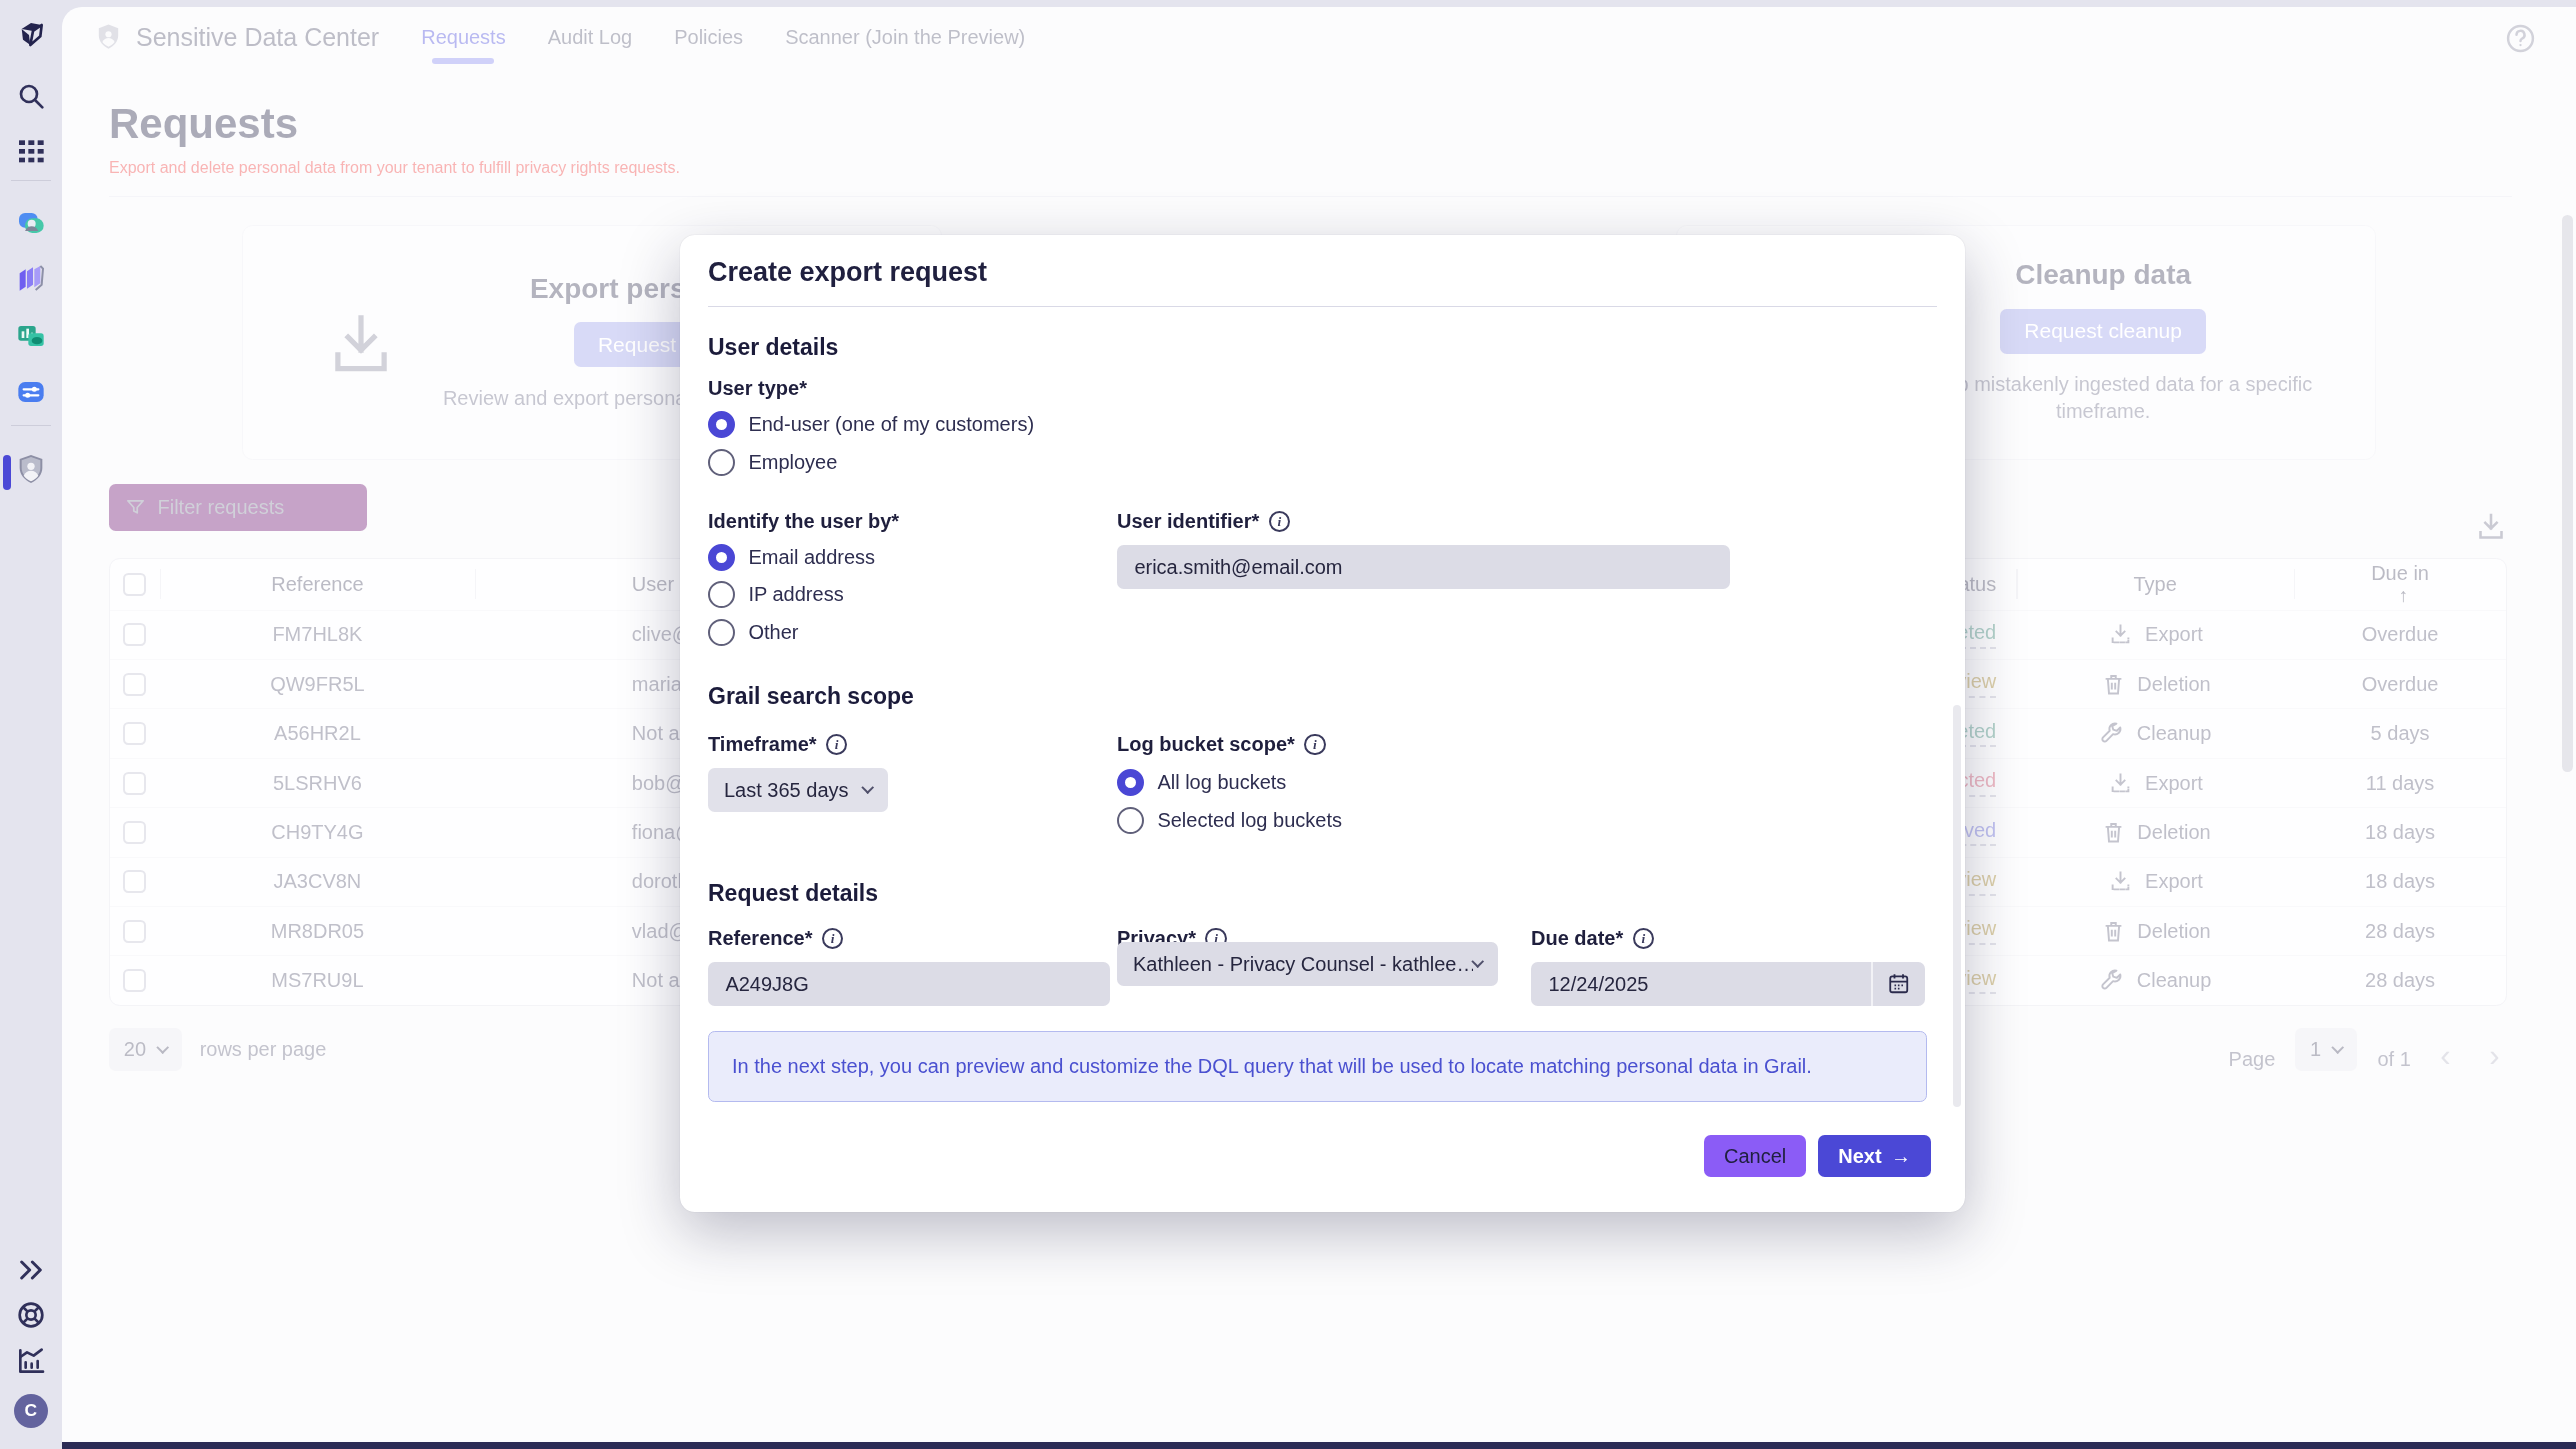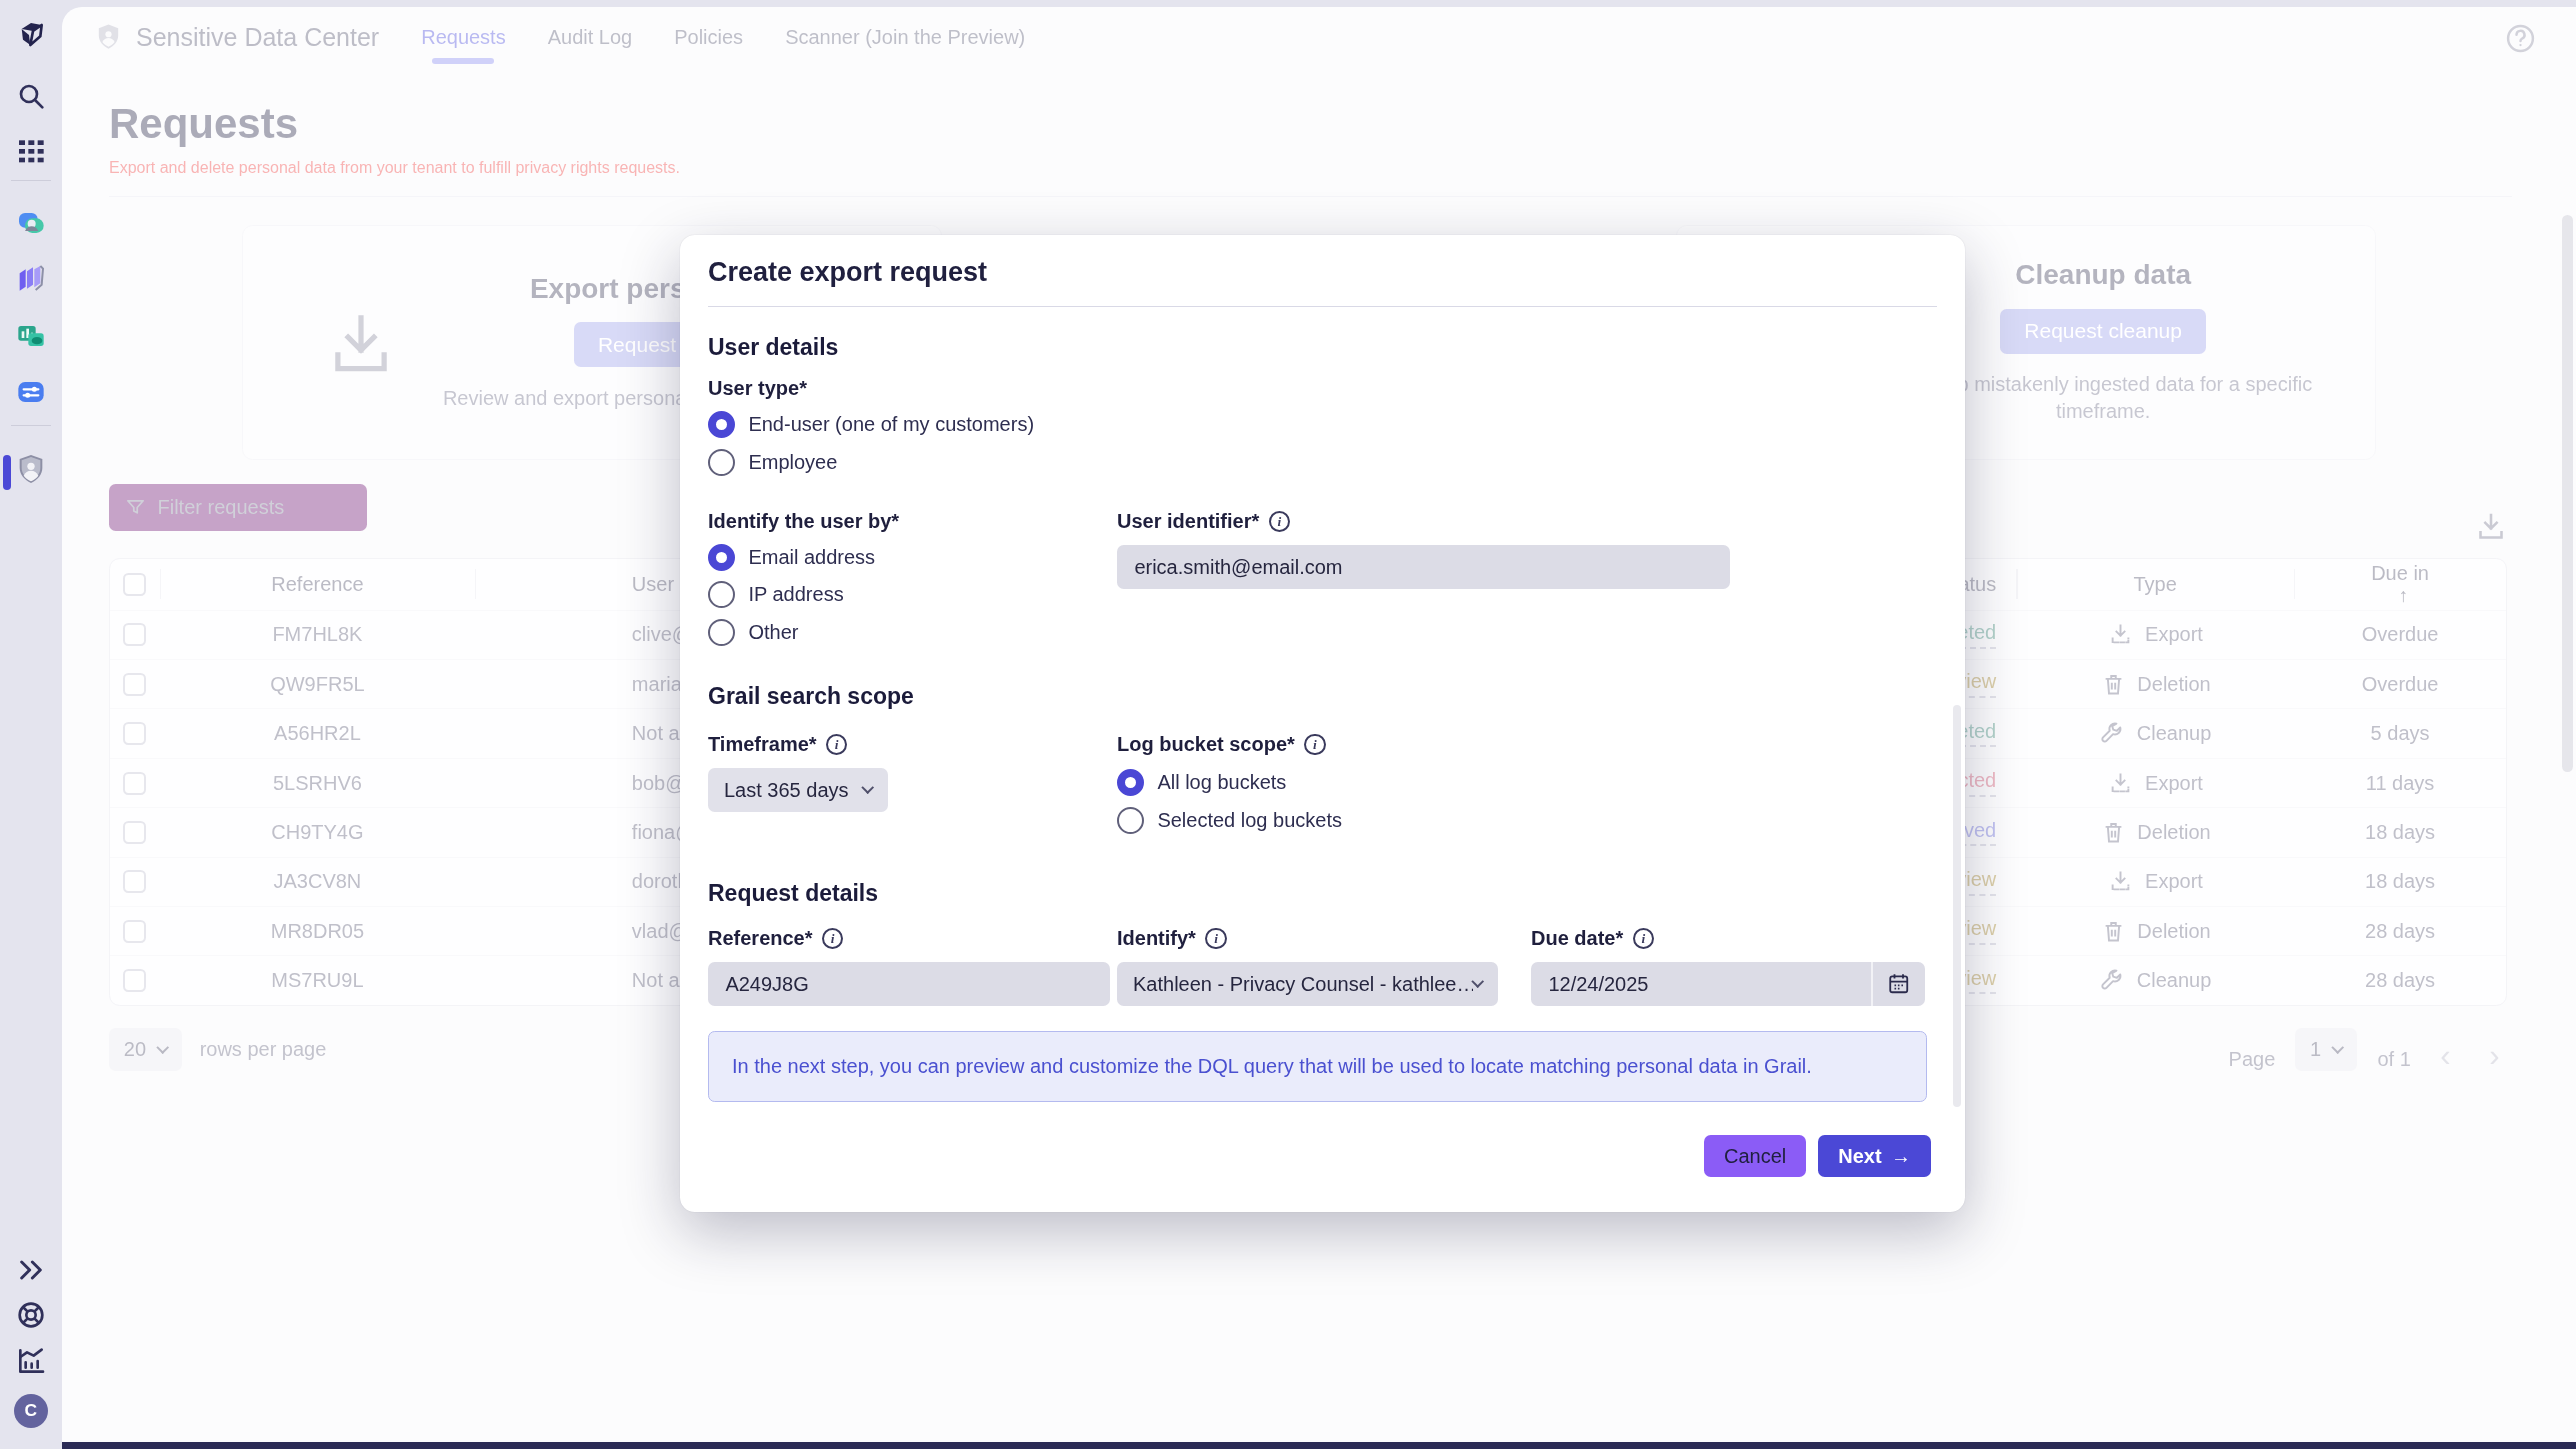--- a/index.html
+++ b/index.html
@@ -530,24 +530,24 @@
       </div>
 
     <div class="m-section" style="left:28px; top:645px">Request details</div>
     <div class="m-label" style="left:28px; top:692px">
       <span>Reference*</span>
       <span class="info-ic">i</span>
     </div>
     <input class="m-input" style="left: 28px; top: 727px; width: 402px;" readonly="" value="A249J8G">
 
     <div class="m-label" style="left:437px; top:692px">
-      <span>Identify*</span>
+      <span>Privacy*</span>
       <span class="info-ic">i</span>
     </div>
-    <div class="m-select grey" style="left:437px; top:727px; width:381px">
+    <div class="m-select grey" style="left:437px; top:707px; width:381px">
       <span style="overflow:hidden;white-space:nowrap">Kathleen - Privacy Counsel - kathlee…</span>
       <span class="chev" style="flex:0 0 9.4px"></span>
     </div>
 
     <div class="m-label" style="left:851px; top:692px">
       <span>Due date*</span>
       <span class="info-ic">i</span>
     </div>
     <div class="due-wrap" style="left:851px; top:727px; width:394px">
       <input readonly="" value="12/24/2025" style="">

